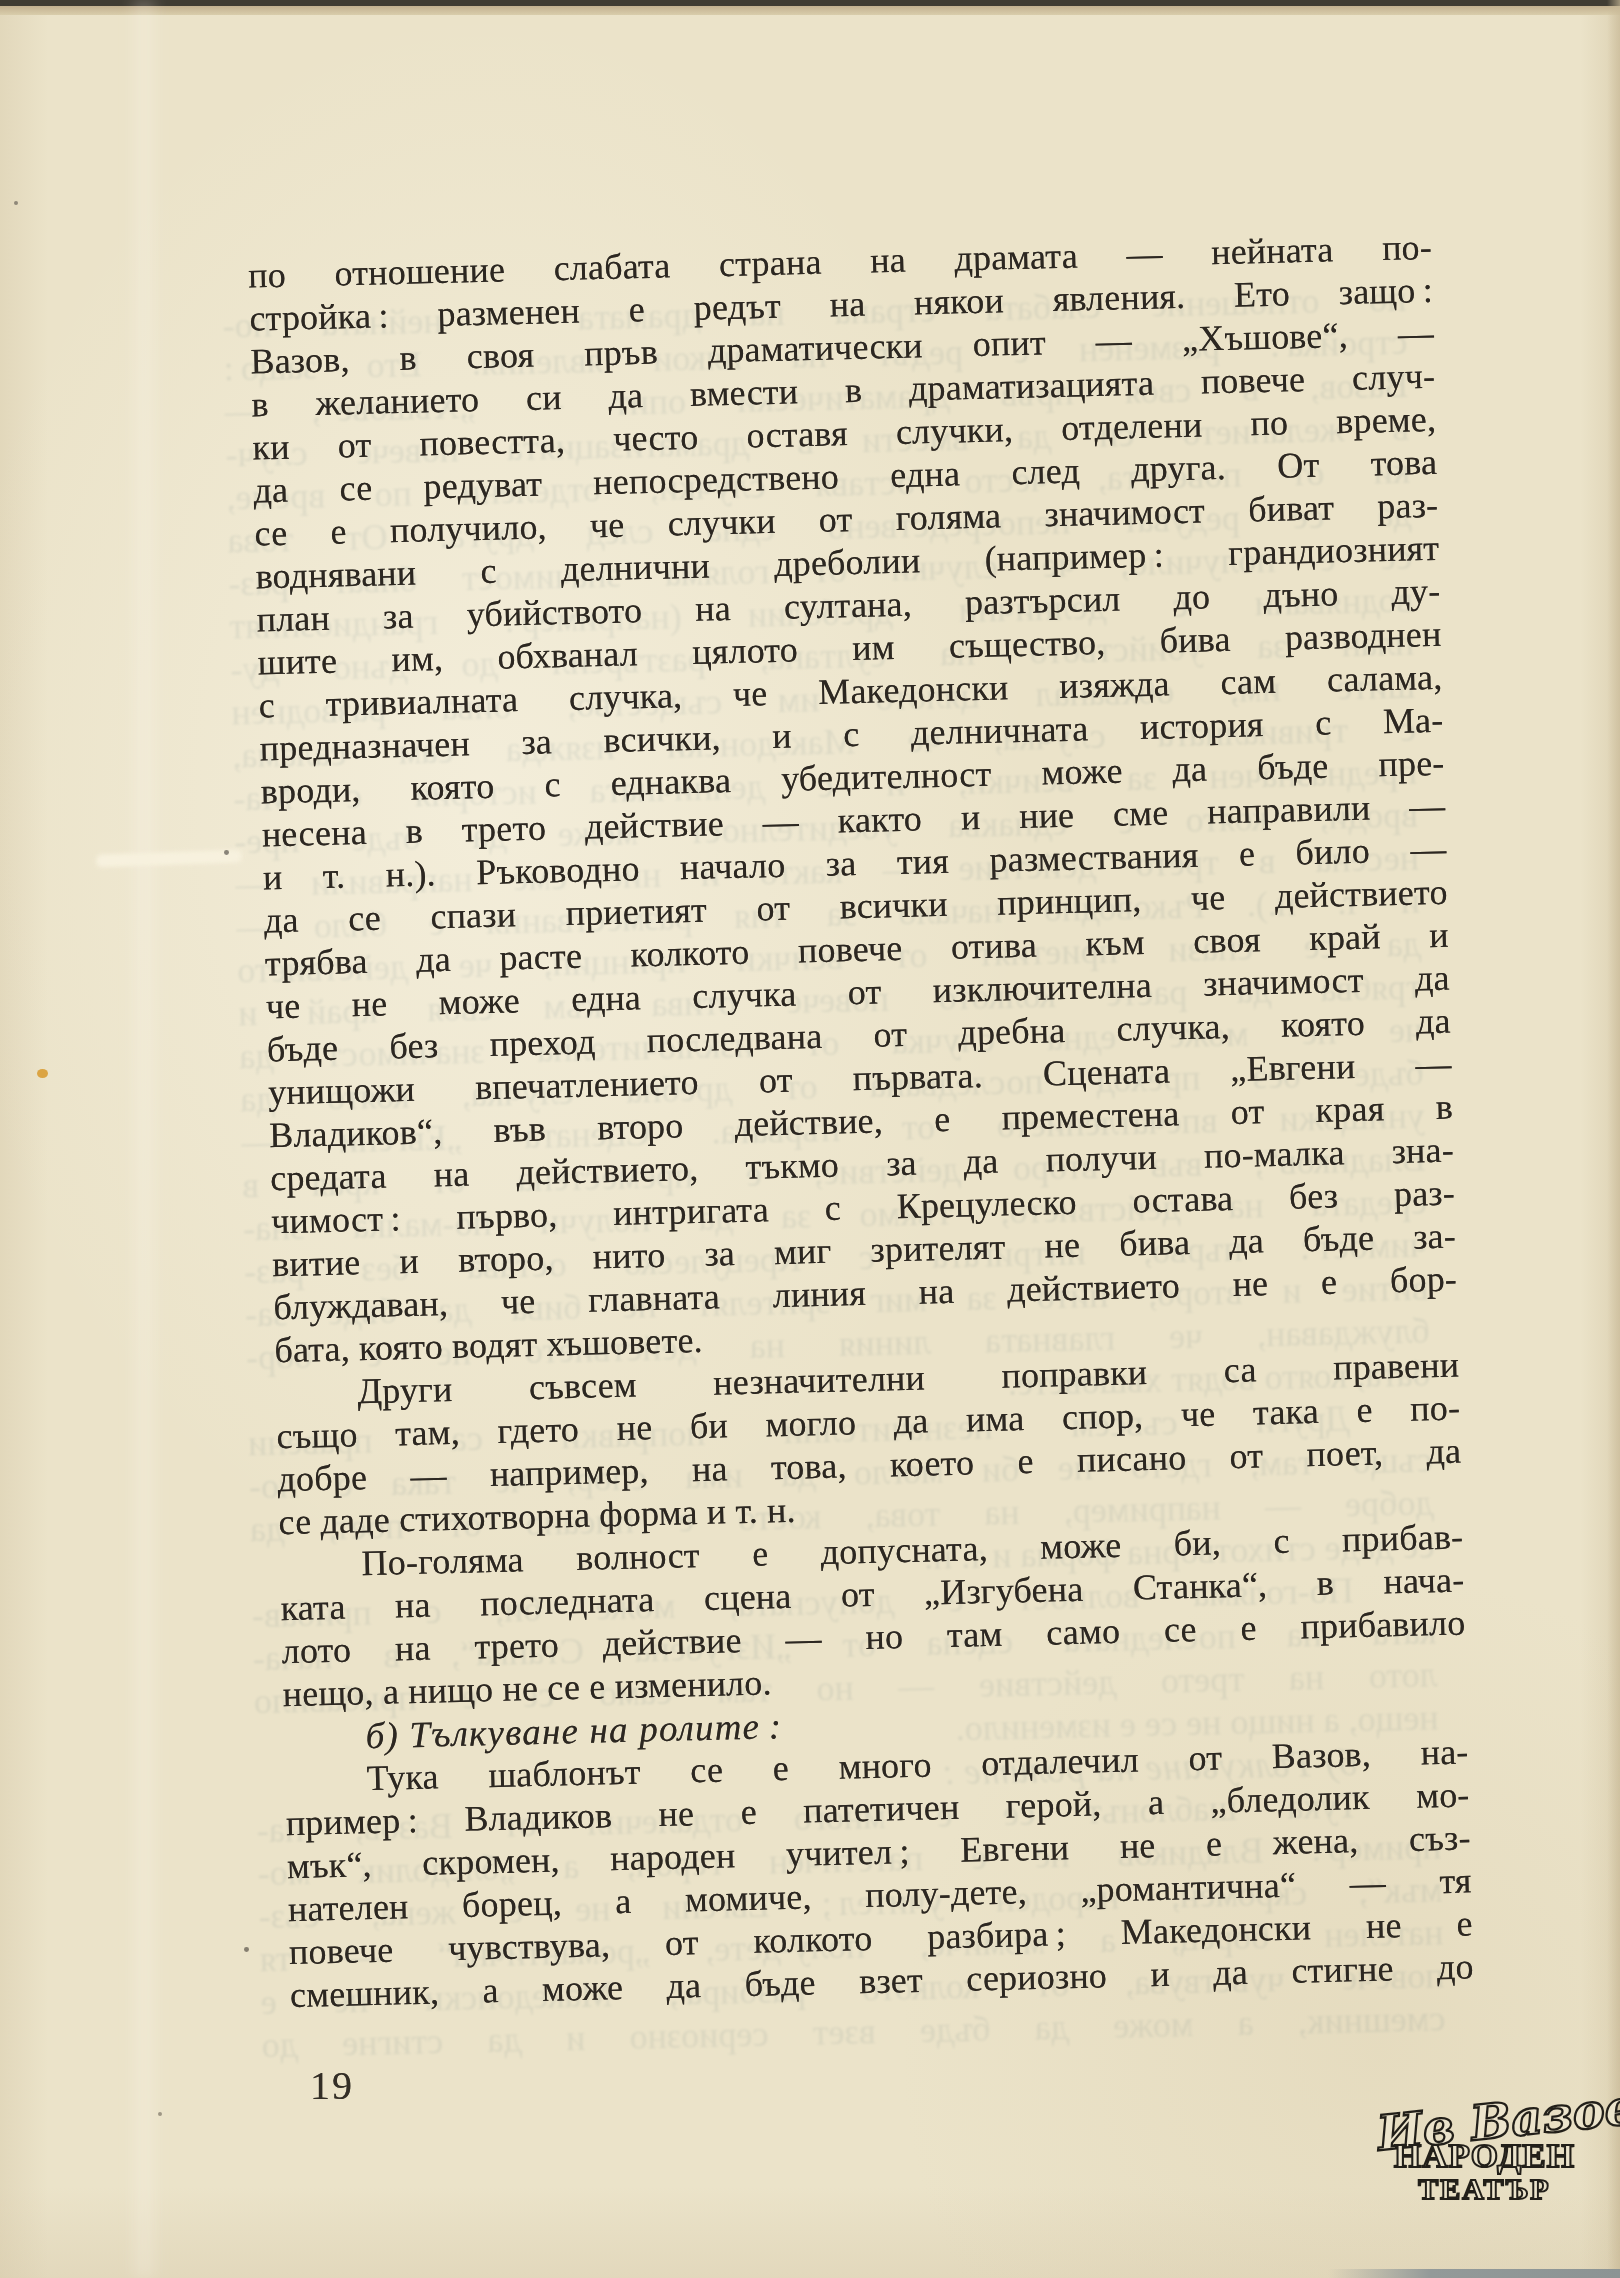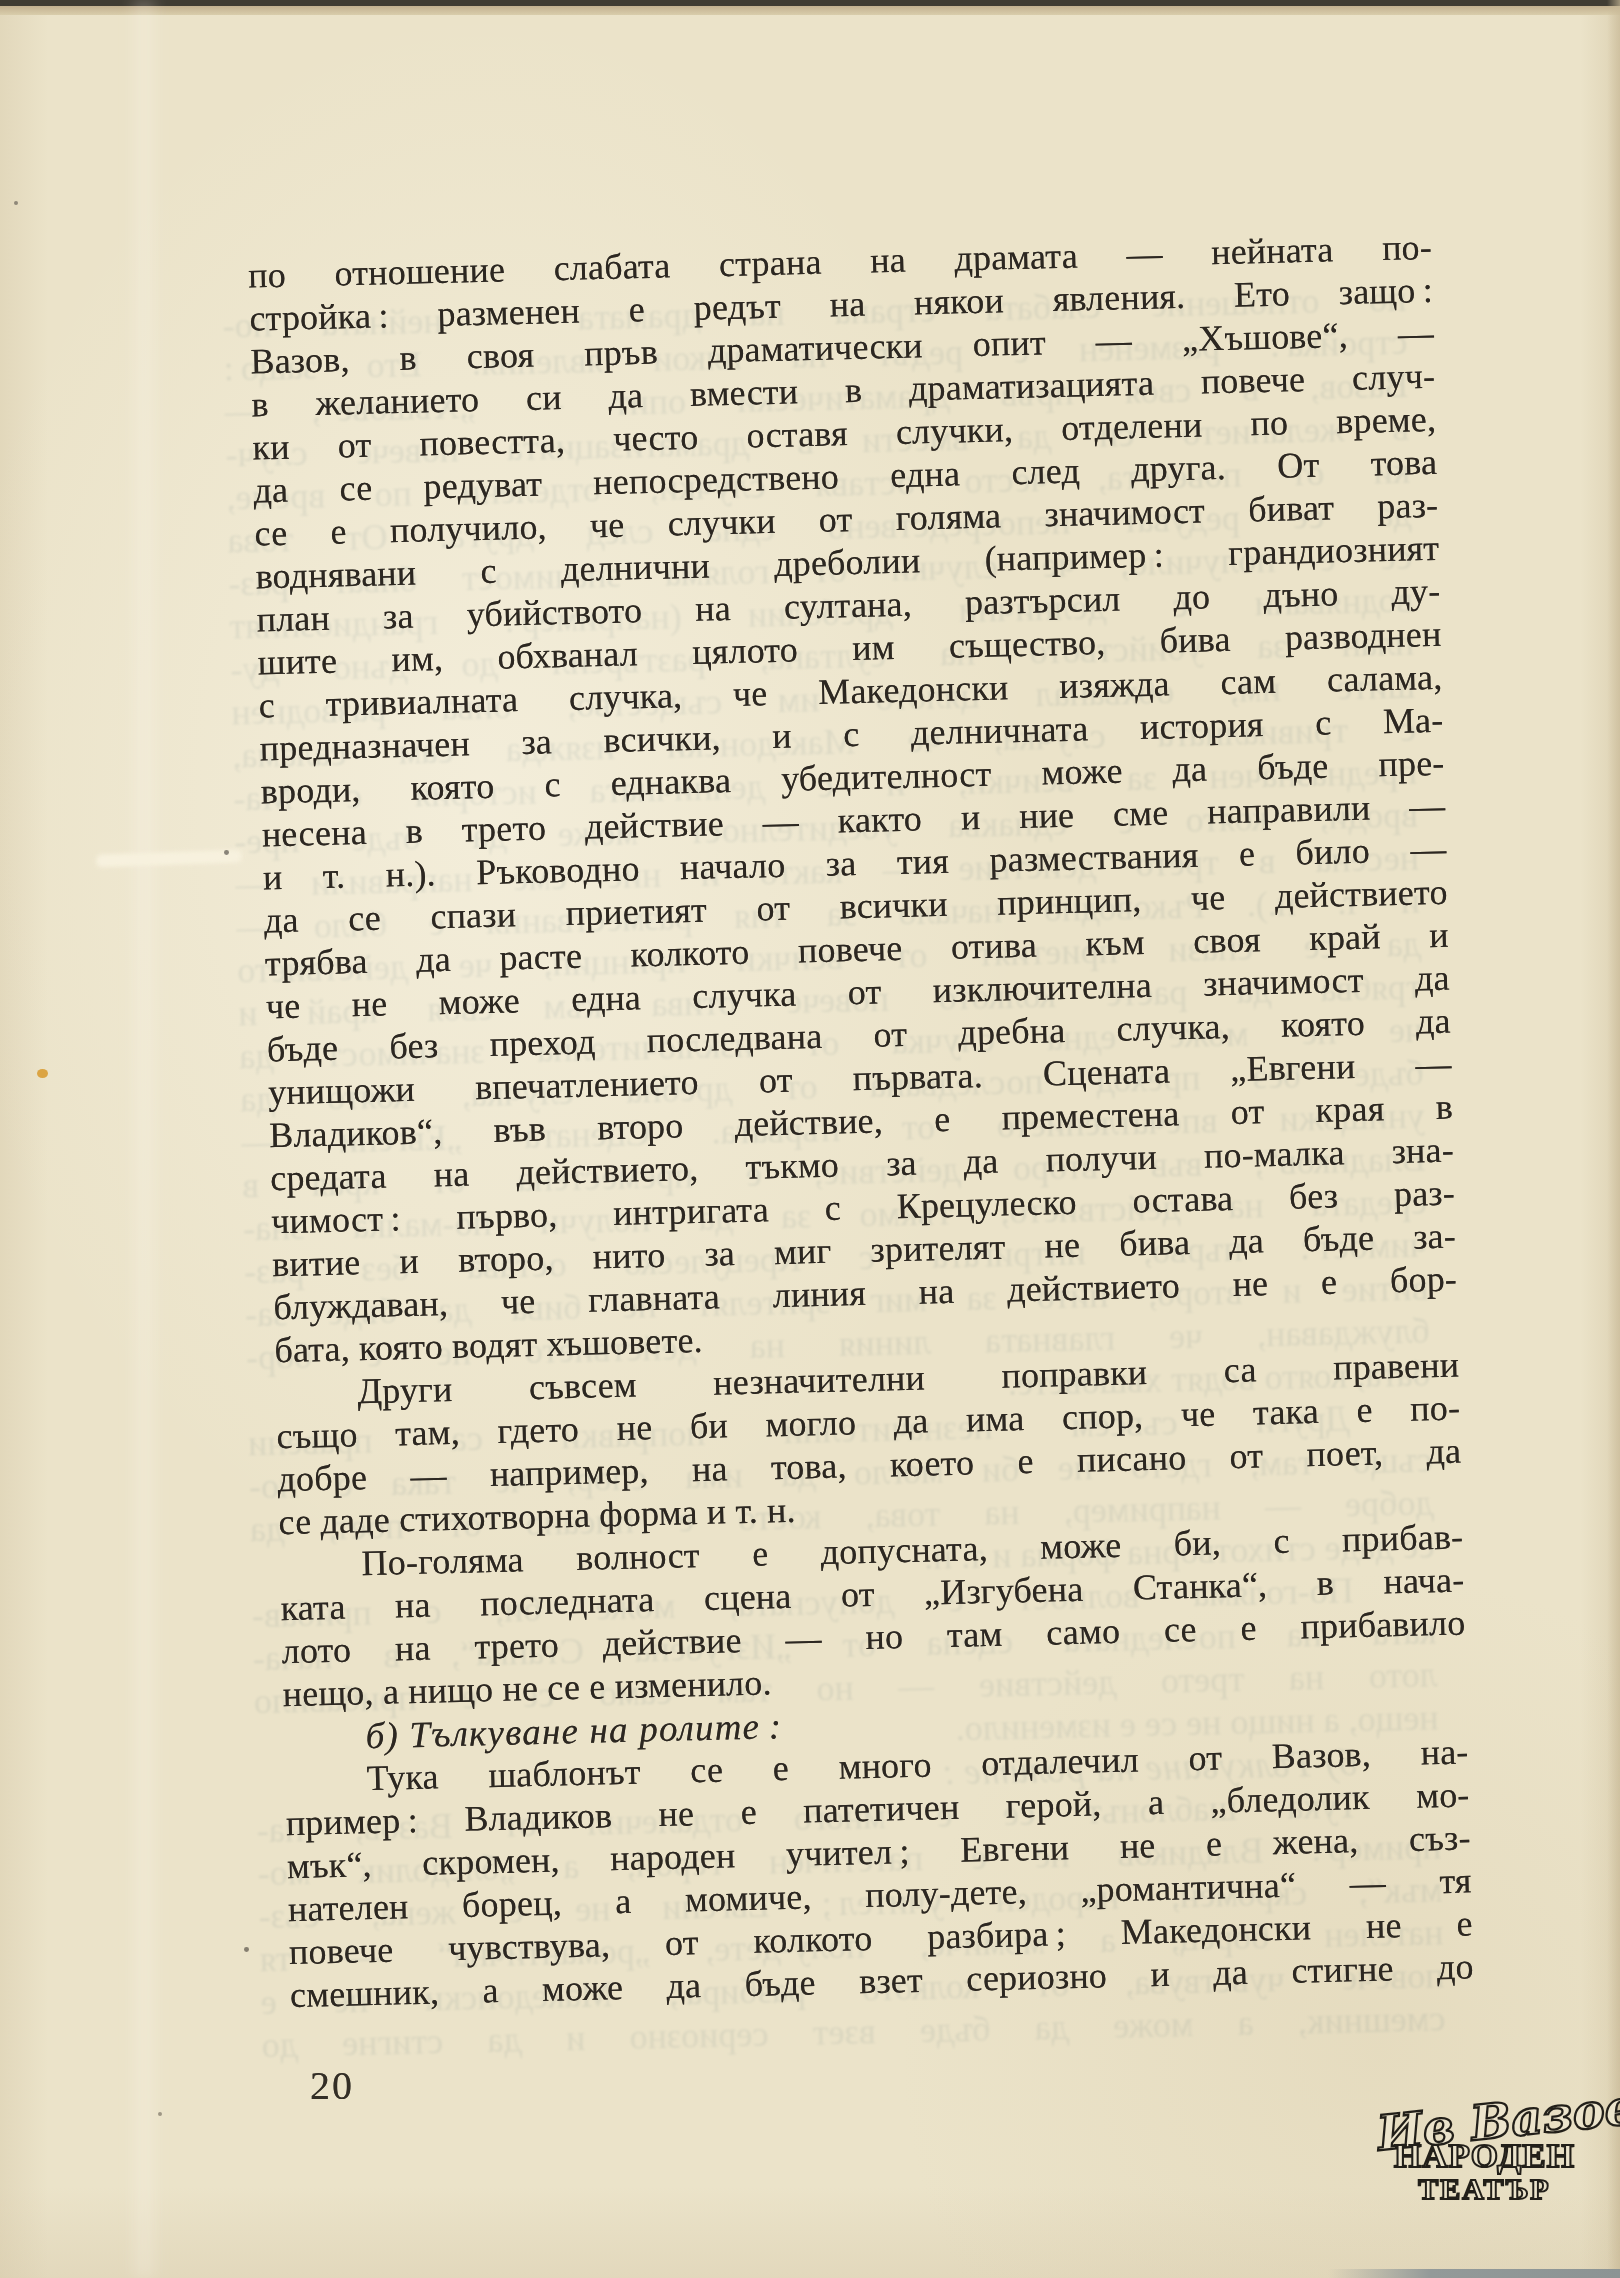--- a/index.html
+++ b/index.html
@@ -182,21 +182,21 @@
       <div class="line end">нещо, а нищо не се е изменило.</div>
       <div class="line indent end it">б) Тълкуване на ролите :</div>
       <div class="line indent">Тука шаблонът се е много отдалечил от Вазов, на-</div>
       <div class="line">пример : Владиков не е патетичен герой, а „бледолик мо-</div>
       <div class="line">мък“, скромен, народен учител ; Евгени не е жена, съз-</div>
       <div class="line">нателен борец, а момиче, полу-дете, „романтична“ — тя</div>
       <div class="line">повече чувствува, от колкото разбира ; Македонски не е</div>
       <div class="line">смешник, а може да бъде взет сериозно и да стигне до</div>
     </div>
 
-  <div class="page-number">20</div>
+  <div class="page-number">19</div>
 
   <div class="stamp">
     <div class="stamp-signature">Ив Вазов</div>
     <div class="stamp-name1">НАРОДЕН</div>
     <div class="stamp-name2">ТЕАТЪР</div>
   </div>
 
 </div>
 
 

